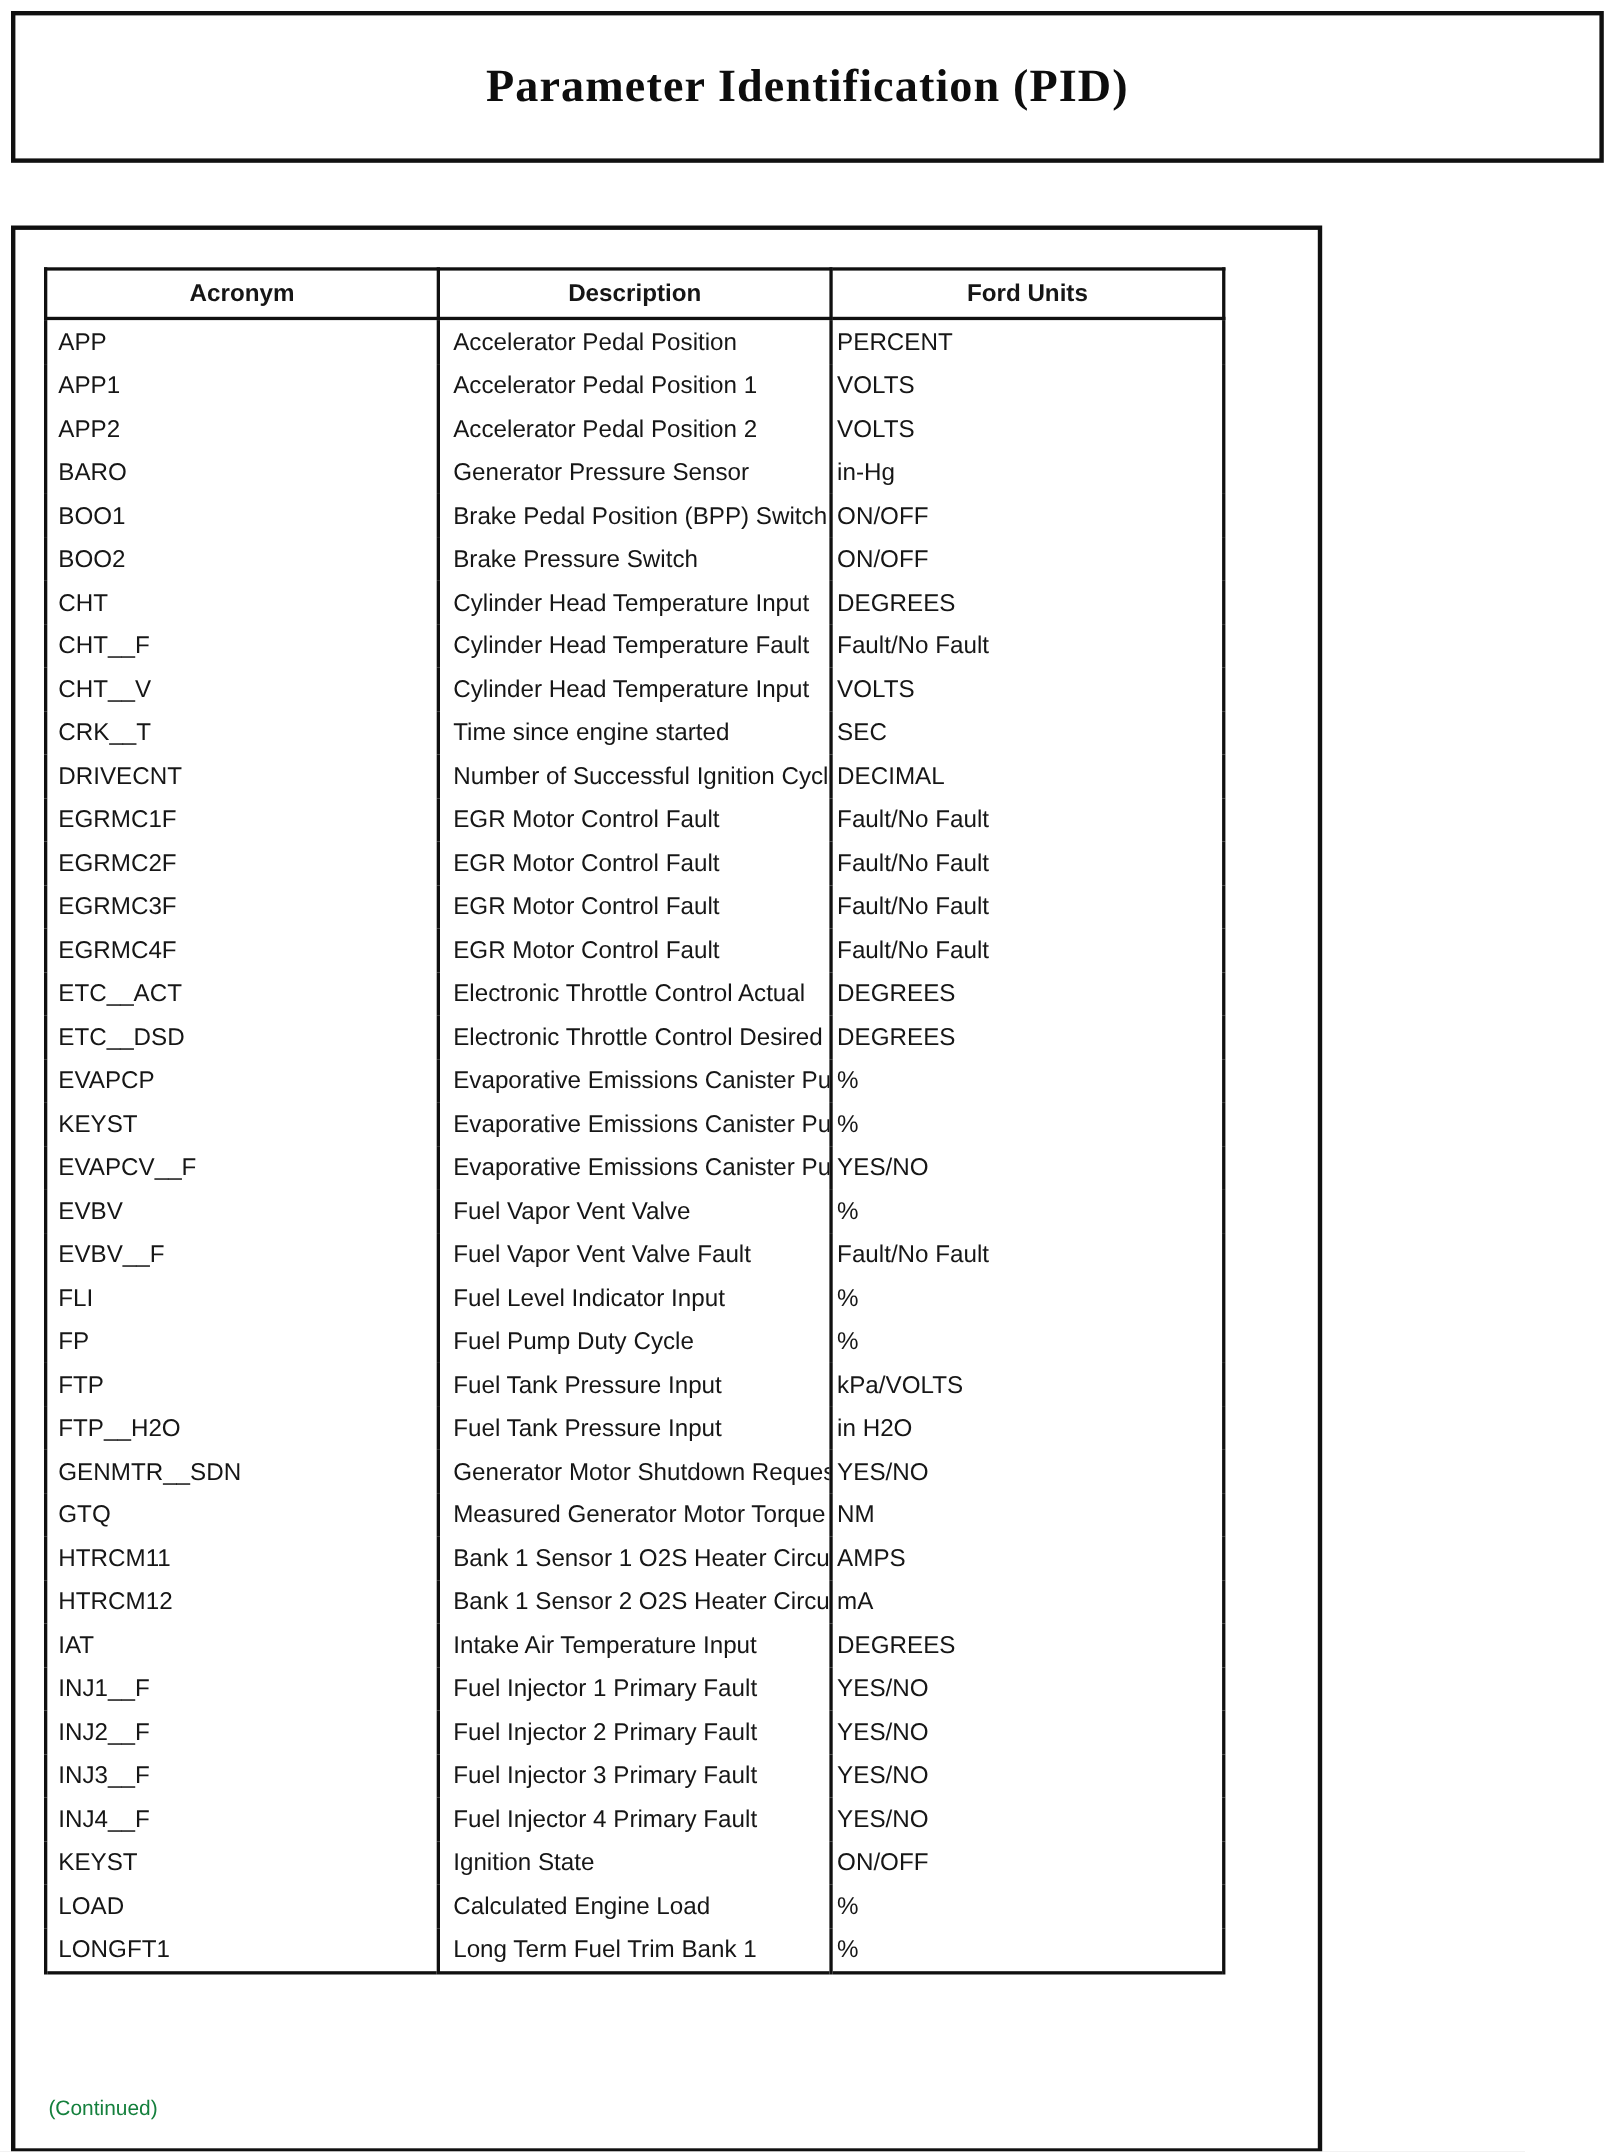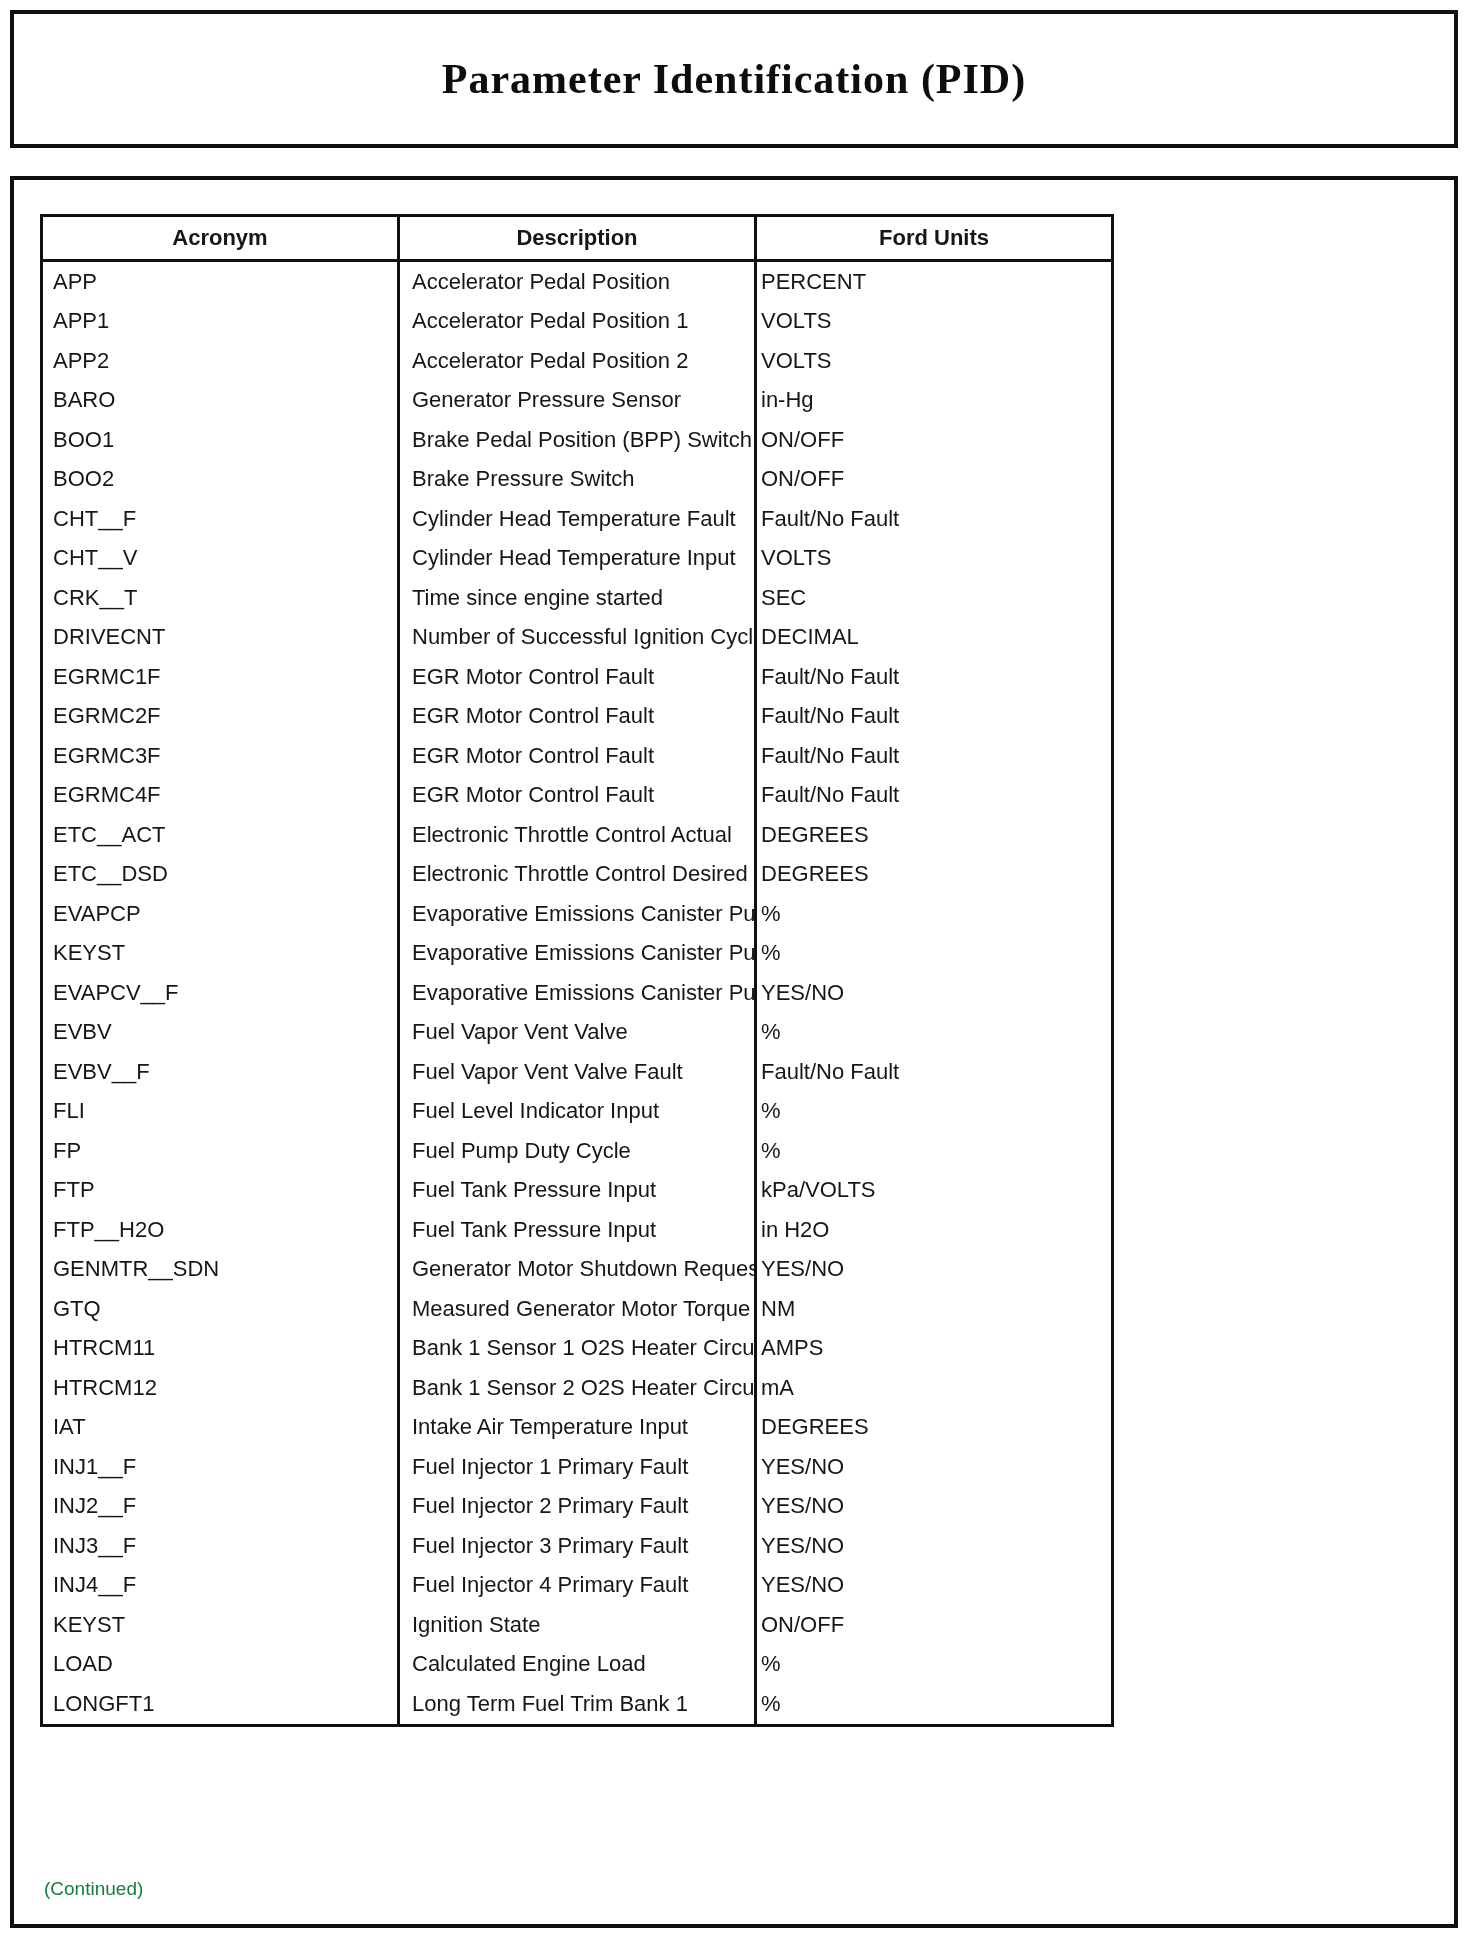--- a/index.html
+++ b/index.html
@@ -35,22 +35,22 @@
     font-weight: bold;
     font-size: 42px;
     letter-spacing: 1px;
     color: #0d0d0d;
     white-space: nowrap;
   }
   
   .table-box {
     position: absolute;
     left: 10px;
-    top: 176px;
-    width: 1448px;
+    top: 205px;
+    width: 1192px;
     height: 1752px;
     border: 4px solid #101010;
     box-sizing: border-box;
   }
   table.pid {
     position: absolute;
     left: 26px;
     top: 34px;
     border-collapse: collapse;
     table-layout: fixed;
@@ -132,20 +132,25 @@
             <td class="col-acronym">BOO1</td>
             <td class="col-desc">Brake Pedal Position (BPP) Switch</td>
             <td class="col-units">ON/OFF</td>
           </tr>
           <tr>
             <td class="col-acronym">BOO2</td>
             <td class="col-desc">Brake Pressure Switch</td>
             <td class="col-units">ON/OFF</td>
           </tr>
           <tr>
+            <td class="col-acronym">CHT</td>
+            <td class="col-desc">Cylinder Head Temperature Input</td>
+            <td class="col-units">DEGREES</td>
+          </tr>
+          <tr>
             <td class="col-acronym">CHT__F</td>
             <td class="col-desc">Cylinder Head Temperature Fault</td>
             <td class="col-units">Fault/No Fault</td>
           </tr>
           <tr>
             <td class="col-acronym">CHT__V</td>
             <td class="col-desc">Cylinder Head Temperature Input</td>
             <td class="col-units">VOLTS</td>
           </tr>
           <tr>

